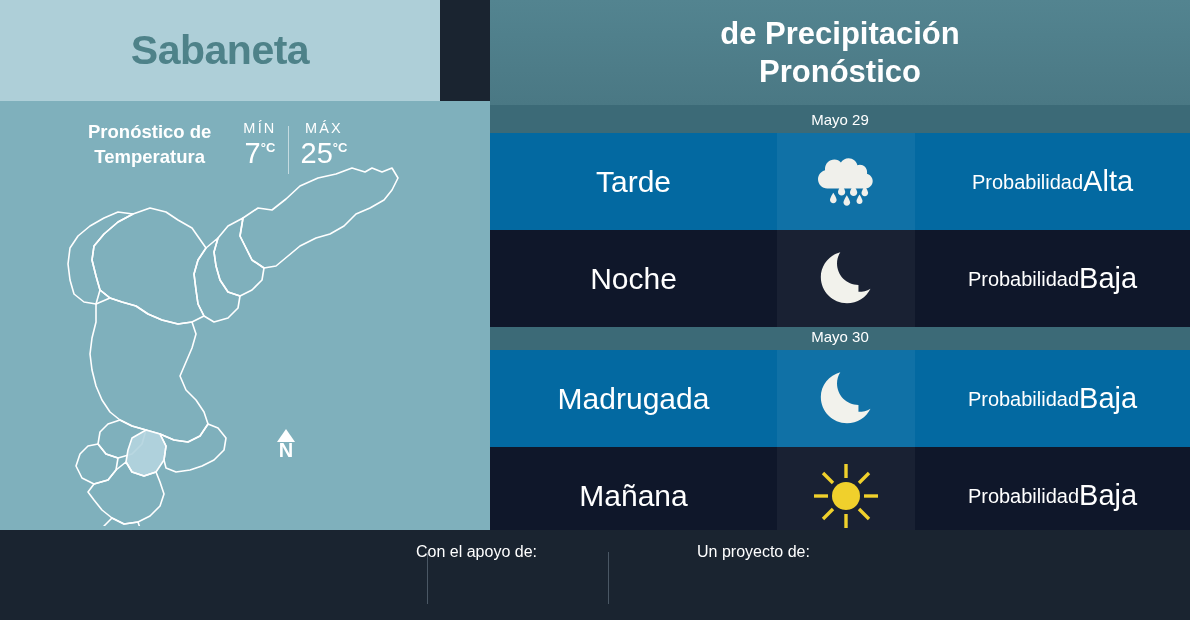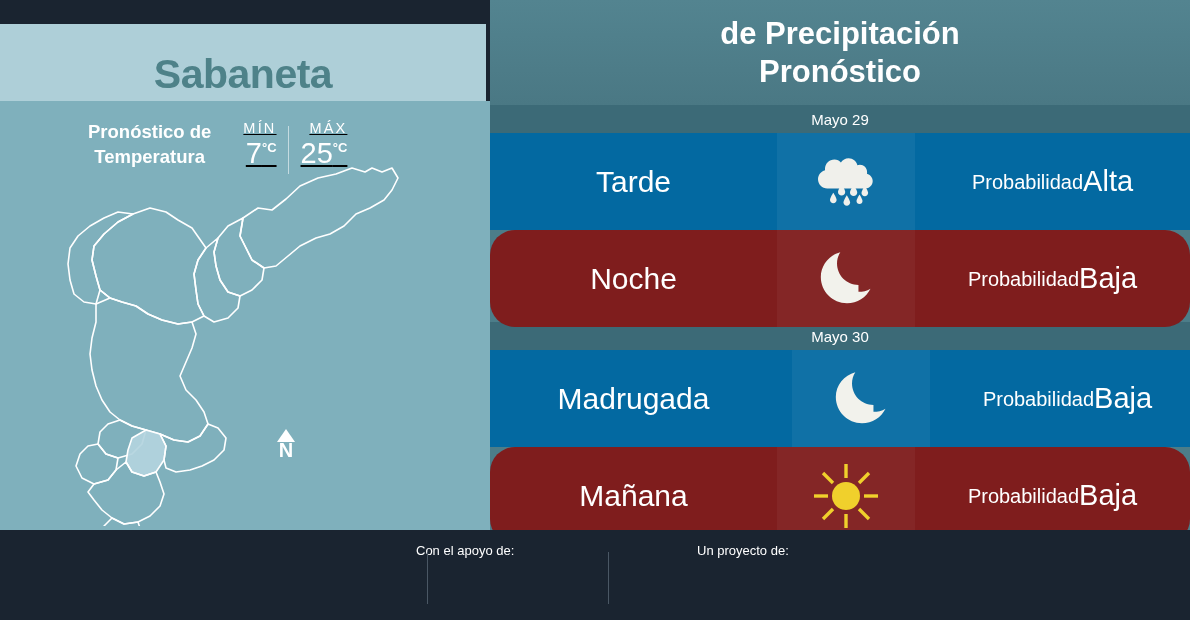--- a/index.html
+++ b/index.html
@@ -7,42 +7,42 @@
   html,body {
     width:1190px; height:620px;
     font-family:"Liberation Sans", sans-serif;
     background:#1a2430; overflow:hidden;
   }
   #stage { position:relative; width:1190px; height:620px; }
 
   
   .left-panel { position:absolute; left:0; top:0; width:490px; height:530px; }
   .city-band {
-    position:absolute; left:0; top:0; width:486px; height:101px;
-    background:#aecfd8; display:flex; align-items:center; justify-content:center;margin-top:24px;
+    position:absolute; left:0; top:0; width:440px; height:101px;
+    background:#aecfd8; display:flex; align-items:center; justify-content:center;
   }
   .city-name {
     font-size:41px; font-weight:bold; color:#4e8289;
     letter-spacing:-0.5px;
   }
   .map-band {
     position:absolute; left:0; top:101px; width:490px; height:429px;
     background:#7fb0bc;
     padding-left:33px;
   }
   .temp-block {
     position:absolute; left:88px; top:19px;
     display:flex; align-items:center;
   }
   .temp-label {
     font-size:18.5px; font-weight:bold; color:#ffffff;
     line-height:1.35; text-align:center; white-space:nowrap;
   }
   .temp-values { display:flex; align-items:flex-start; margin-left:20px; }
-  .temp-col { text-align:right; padding:0 12px; position:relative;text-decoration:underline; }
+  .temp-col { text-align:center; padding:0 12px; position:relative; }
   .temp-col.min::after {
     content:""; position:absolute; right:0; top:6px;
     width:1px; height:48px; background:rgba(255,255,255,.55);
   }
   .temp-cap {
     font-size:14.5px; color:#ffffff; letter-spacing:2.2px;
     font-weight:400; margin-bottom:1px;
   }
   .temp-num { font-size:29px; color:#ffffff; font-weight:400; white-space:nowrap; }
   .temp-num sup { font-size:13px; font-weight:bold; vertical-align:super; }
@@ -74,24 +74,24 @@
     display:flex; align-items:center; justify-content:center;
   }
   #date-band-0 { top:105px; }
   #date-band-1 { top:322px; }
 
   .row {
     position:absolute; left:0; width:700px; height:97px; display:flex;
   }
   #row-0 { top:133px; }
   #row-1 { top:230px; }
-  #row-2 { top:350px;gap:15px; }
+  #row-2 { top:350px; }
   #row-3 { top:447px; }
   .row.light { background:#0369a1; }
-  .row.dark  { background:#7f1d1d;border-radius:25px; }
+  .row.dark  { background:#0f172a; }
 
   .cell-period {
     width:287px; display:flex; align-items:center; justify-content:center;
     color:#ffffff; font-size:30px; font-weight:400;
   }
   .cell-icon {
     width:138px; display:flex; align-items:center; justify-content:center;
   }
   .row.light .cell-icon { background:rgba(255,255,255,.055); }
   .row.dark  .cell-icon { background:rgba(255,255,255,.045); }
@@ -101,21 +101,21 @@
   }
   .prob-caption { font-size:20px; font-weight:400; line-height:1.1; }
   .prob-value   { font-size:29px; font-weight:400; line-height:1.25; }
 
   
   .footer {
     position:absolute; left:0; top:530px; width:1190px; height:90px;
     background:#1a2430;
   }
   .foot-cap {
-    position:absolute; color:#ffffff; font-size:13px; font-weight:400;
+    position:absolute; color:#ffffff; font-size:16px; font-weight:400;
   }
   #foot-cap-0 { left:416px; top:13px; }
   #foot-cap-1 { left:697px; top:13px; }
   .vdiv { position:absolute; top:22px; width:1px; height:52px; background:#4a5764; }
   #vdiv-0 { left:427px; }
   #vdiv-1 { left:608px; }
 </style>
 </head>
 <body>
 

